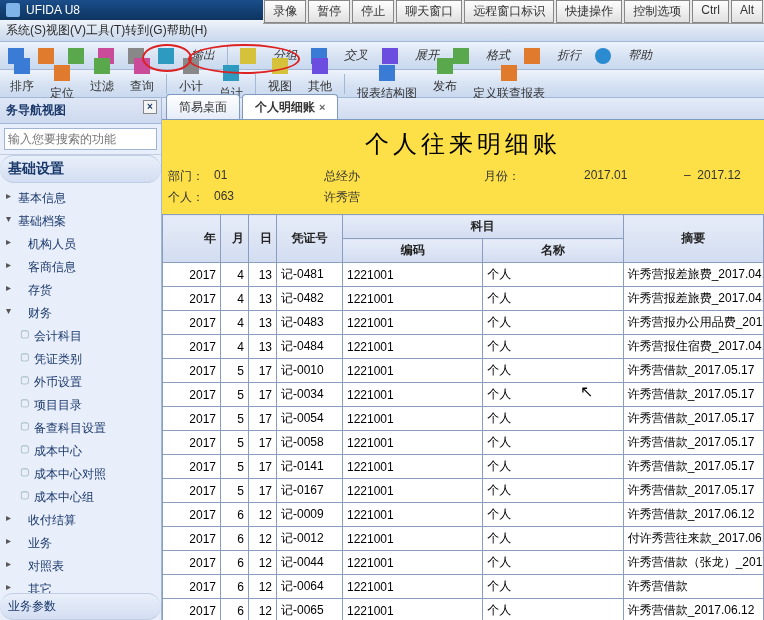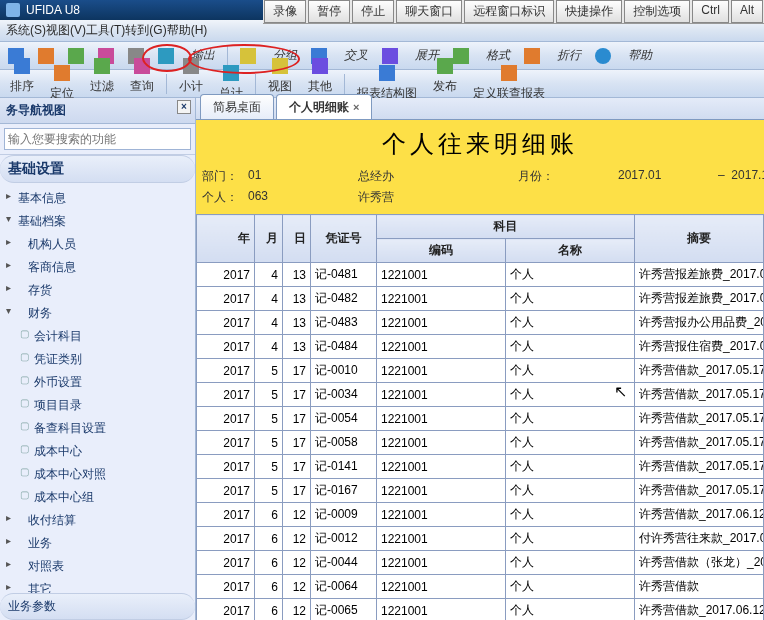--- a/index.html
+++ b/index.html
@@ -22,21 +22,21 @@
 .c2 { left:188px; top:44px; width:112px; height:30px; }
 
 .toolbar2 { background:linear-gradient(#eef3fb,#d8e3f3 50%,#c9d9ef); height:28px; border-bottom:1px solid #a3b8d6; display:flex; align-items:center; padding:0 4px; gap:4px; }
 .toolbar2 .tb { display:flex; align-items:center; gap:4px; padding:2px 6px; color:#333;flex-direction:column; }
 .toolbar2 .tb .ic { width:16px;height:16px;display:inline-block;}
 .toolbar2 .sep { width:1px; height:20px; background:#a3b8d6; margin:0 2px;}
 .dd::after{content:"▾";font-size:9px;margin-left:2px;color:#555;}
 
 .main { display:flex; height: calc(620px - 20px - 22px - 28px - 28px); }
 
-.nav { width:196px; background:#e9eefb; border-right:1px solid #a3b8d6; display:flex; flex-direction:column; }
+.nav { width:162px; background:#e9eefb; border-right:1px solid #a3b8d6; display:flex; flex-direction:column; }
 .navhead { background:linear-gradient(#dfe7f6,#cdd9ef); padding:4px 6px; border-bottom:1px solid #a3b8d6; color:#1b3a6b; font-weight:bold; position:relative;}
 .navhead .x { position:absolute; right:4px; top:2px; width:14px;height:14px; border:1px solid #888; background:#f4f4f4; text-align:center; line-height:12px; font-size:10px;}
 .search { padding:4px; border-bottom:1px solid #c1cde4; }
 .search input { width:100%; border:1px solid #9fb4d6; padding:3px; background:#fff;}
 .section { background:linear-gradient(#e9effa,#d4def2); padding:4px 8px; border-top:1px solid #c1cde4; border-bottom:1px solid #c1cde4; color:#1b3a6b; font-size:14px; font-weight:bold;border-radius:14px;}
 .tree { padding:4px 0; overflow:auto; flex:1;}
 .tree .n { padding:3px 6px 3px 18px; color:#1b3a6b; position:relative; cursor:default;}
 .tree .n::before{content:"▸"; position:absolute;left:6px;top:3px;font-size:10px;color:#555;}
 .tree .n.exp::before{content:"▾";}
 .tree .c { padding:3px 6px 3px 34px; color:#1b3a6b; position:relative;}

